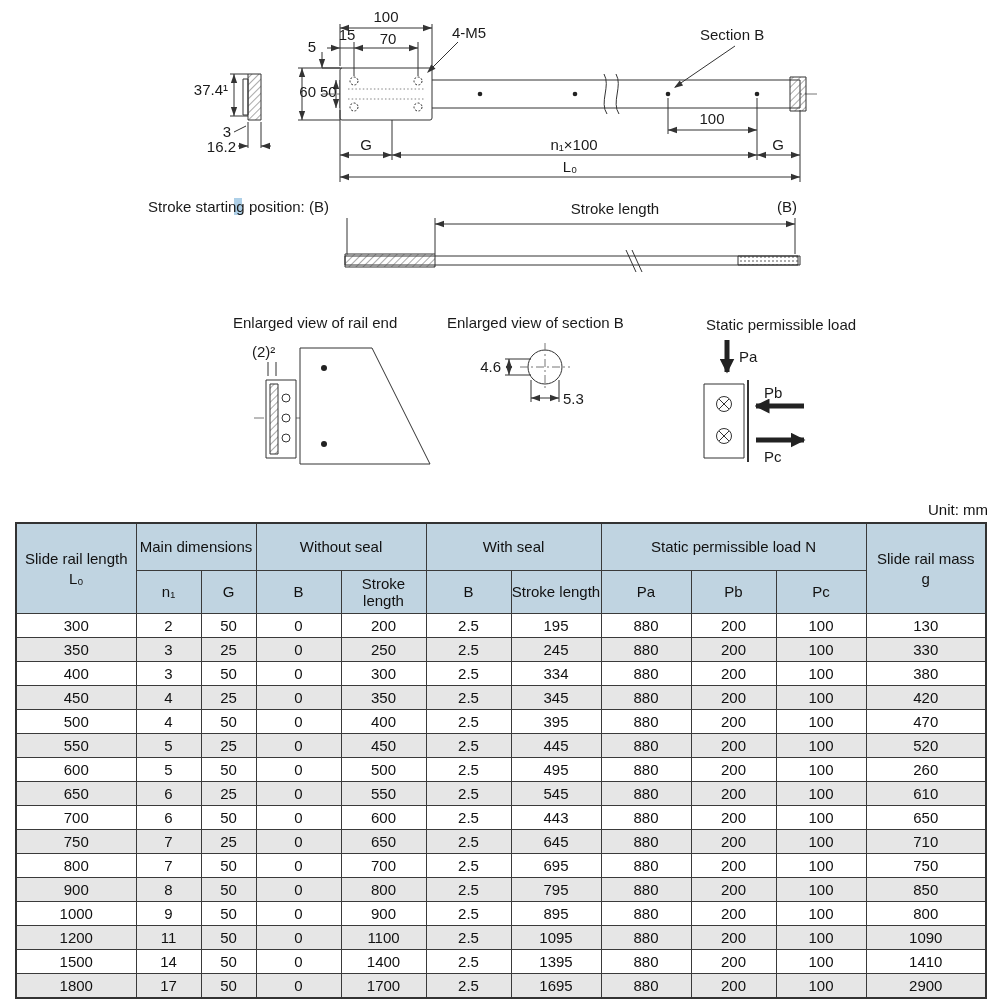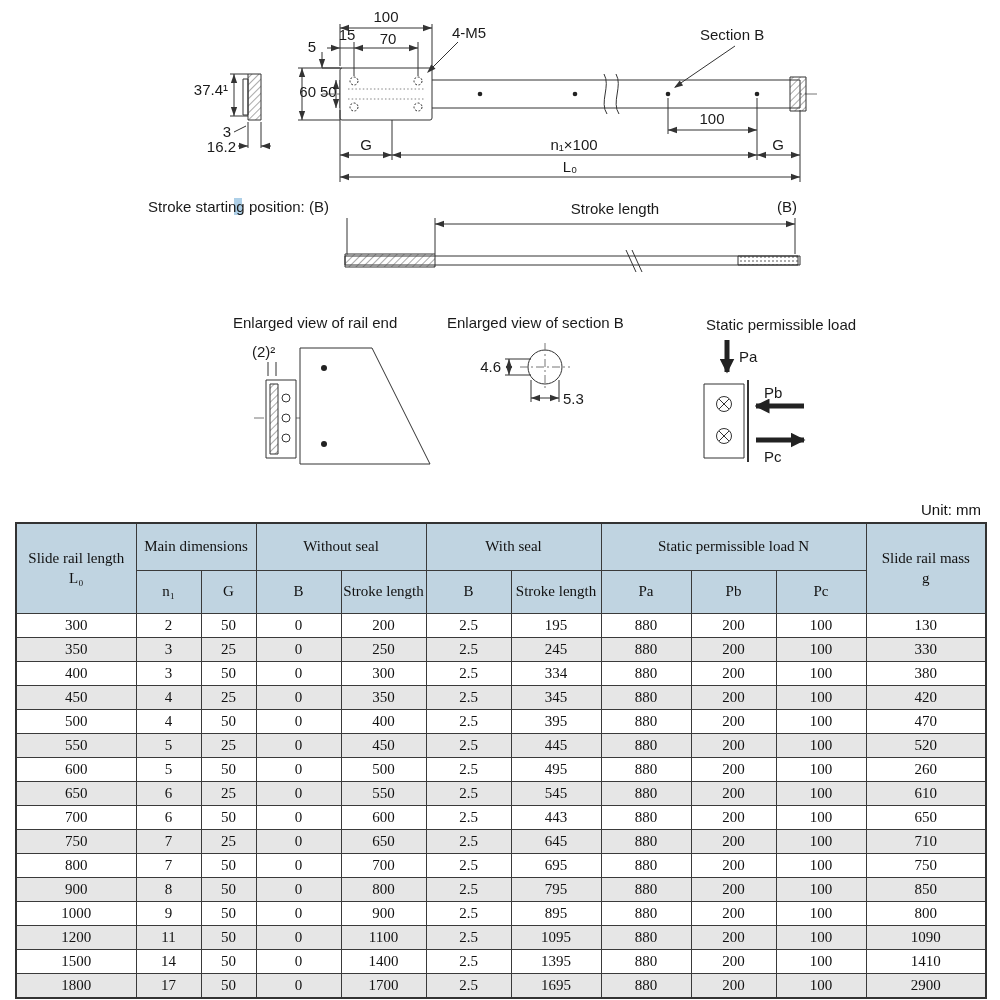--- a/index.html
+++ b/index.html
@@ -1,23 +1,23 @@
 <!DOCTYPE html>
 <html><head>
 <meta charset="utf-8">
 <style>
   html,body{margin:0;padding:0;background:#fff;width:1000px;height:1000px;overflow:hidden;}
   body{font-family:"Liberation Sans",sans-serif;color:#111;}
   svg text{font-family:"Liberation Sans",sans-serif;fill:#1a1a1a;font-size:15px;}
   svg .title{font-size:15px;}
   svg line,svg path,svg rect,svg circle,svg polygon{vector-effect:non-scaling-stroke;}
-  .unit-row{width:970px;margin:0 11px;text-align:right;font-size:15px;height:18px;line-height:16px;}
+  .unit-row{width:970px;margin:0 18px;text-align:right;font-size:15px;height:18px;line-height:16px;}
   table{border-collapse:collapse;table-layout:fixed;width:970px;margin:2px 15px 0 15px;font-size:15px;}
   th,td{border:1px solid #3a3a3a;text-align:center;padding:0;line-height:1.15;}
-  table{border:2px solid #333;font-family:Liberation Serif, serif;}
+  table{border:2px solid #333;}
   thead th{background:#c0d4e1;font-weight:normal;font-size:15px;}
   thead tr.r1 th{height:46px;}
   thead tr.r2 th{height:42px;}
   tbody td{height:23px;}
   tbody tr.alt td{background:#e6e6e6;}
   .hdr-sub{margin-top:2px;}
 </style>
 </head>
 <body>
 

